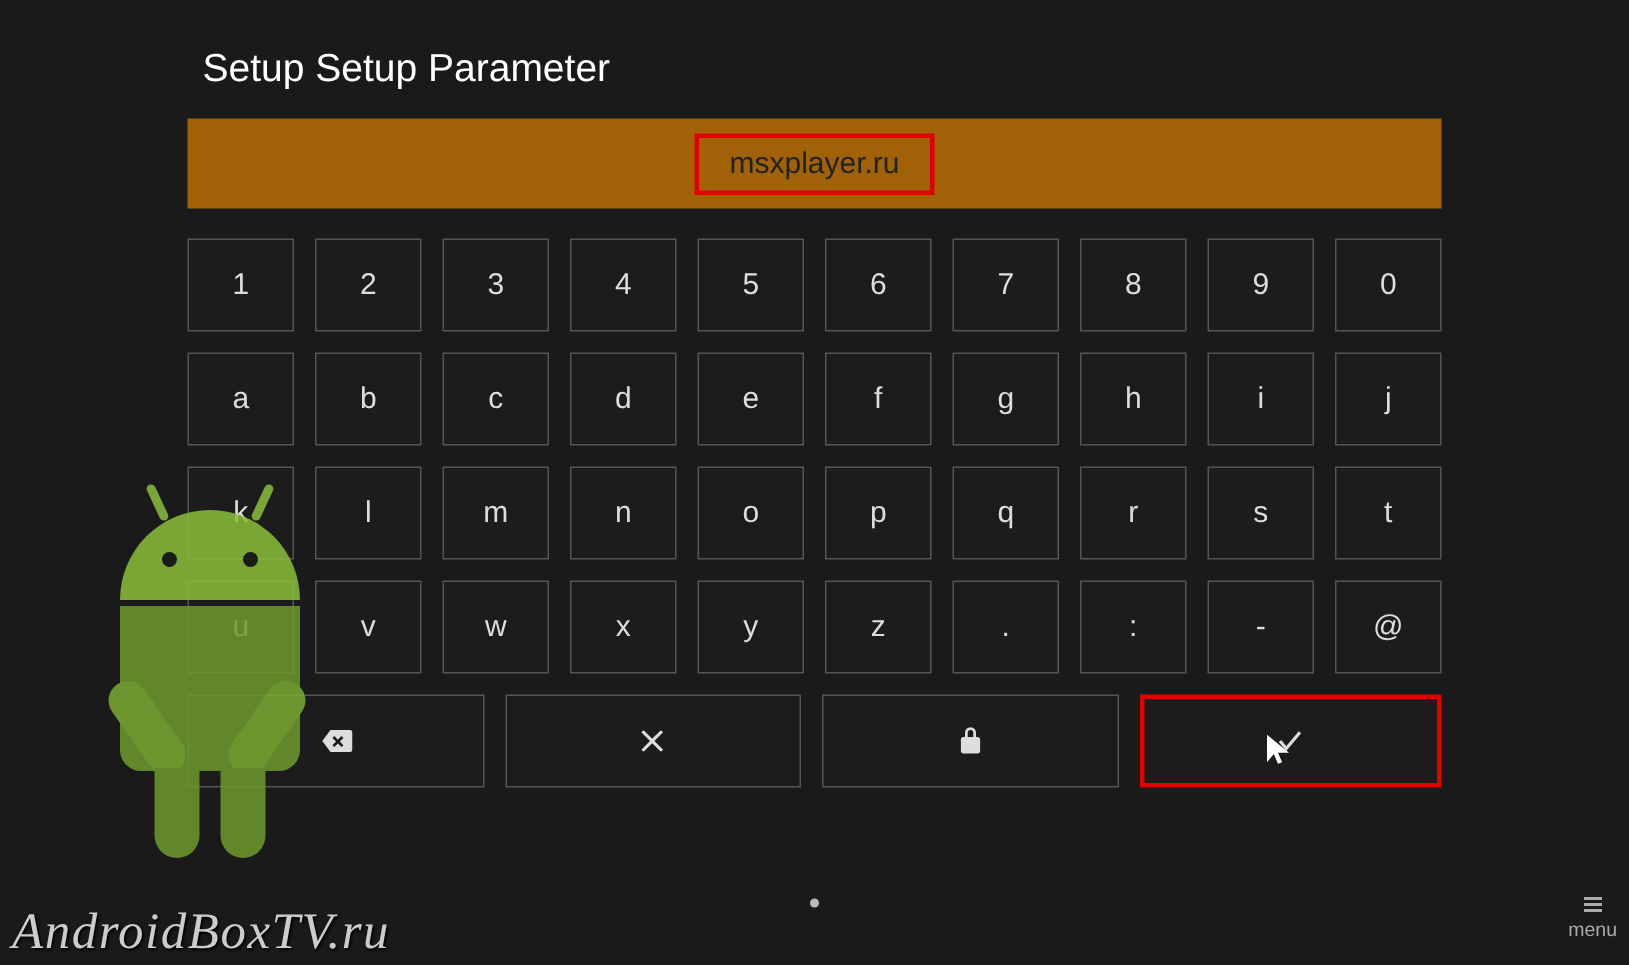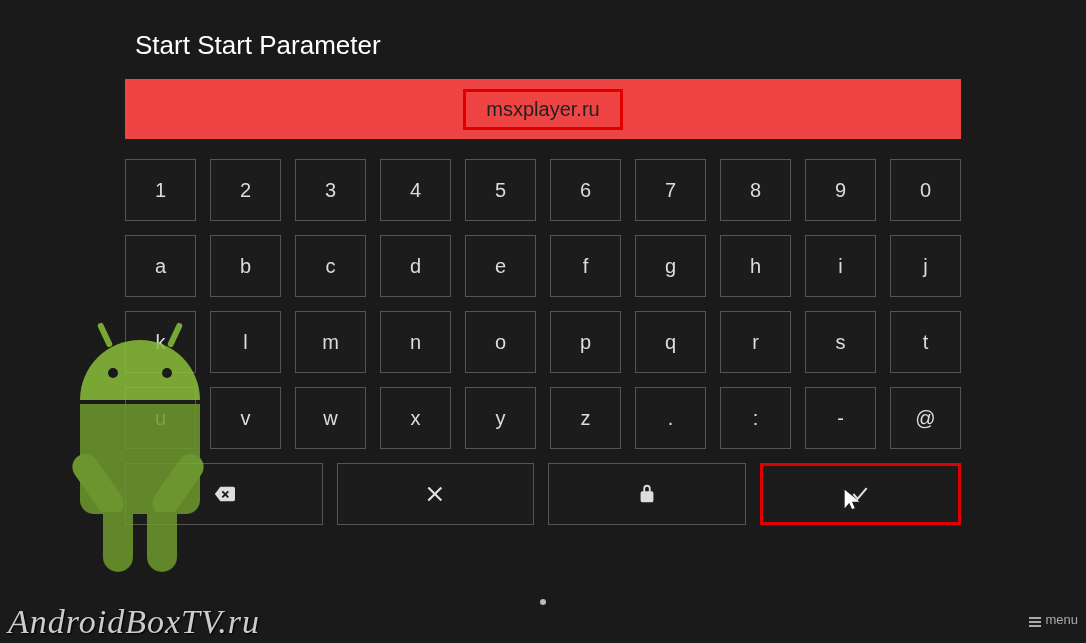--- a/index.html
+++ b/index.html
@@ -19,21 +19,21 @@
     position: relative;
   }
   .title {
     font-size: 26px;
     font-weight: 400;
     color: #fff;
     margin-bottom: 18px;
     padding-left: 10px;
   }
   .input-bar {
-    background: #ef4444;
+    background: #a16207;
     height: 60px;
     width: 100%;
     display: flex;
     align-items: center;
     justify-content: center;
     position: relative;
     margin-bottom: 20px;
   }
   .input-text {
     color: #222;
@@ -172,40 +172,41 @@
     background: #bbb;
   }
 
   .menu-hint {
     position: absolute;
     right: 8px;
     bottom: 16px;
     color: #aaa;
     font-size: 13px;
     display: flex;
-    align-items: flex-end;
+    align-items: center;
     gap: 4px;
+    flex-direction: column;
   }
   .menu-hint .bars {
     display: inline-flex;
     flex-direction: column;
     gap: 2px;
   }
   .menu-hint .bars span {
     display: block;
     width: 12px;
     height: 2px;
     background: #aaa;
   }
 </style>
 </head>
 <body>
 
 <div class="container">
-  <div class="title">Start Start Parameter</div>
+  <div class="title">Setup Setup Parameter</div>
 
   <div class="input-bar">
     <div class="input-text">msxplayer.ru</div>
   </div>
 
   <div class="keyboard">
 
     <div class="kb-row">
       <div class="key">1</div>
       <div class="key">2</div>

